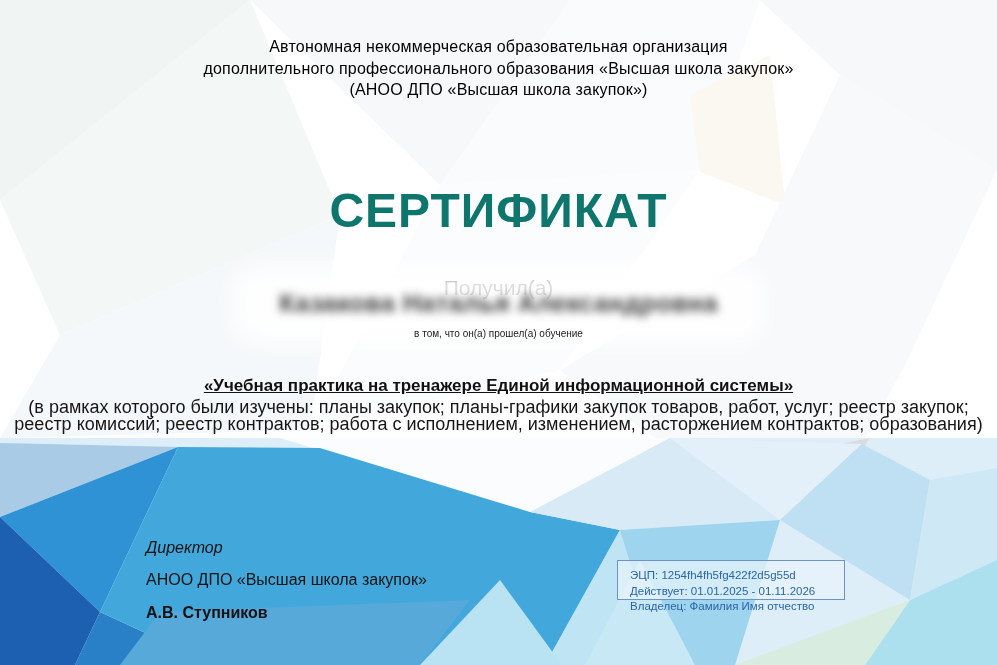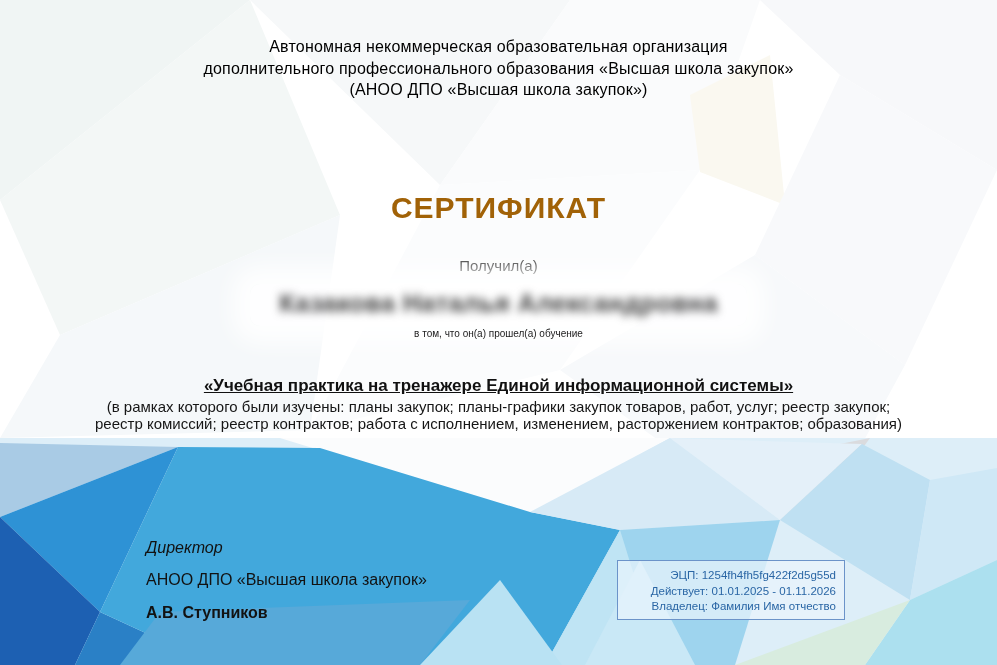--- a/index.html
+++ b/index.html
@@ -8,51 +8,51 @@
     width:997px;height:665px;
     margin:0 auto;
     background:#ffffff;
     overflow:hidden;
     font-family:"Liberation Sans","DejaVu Sans",sans-serif;
     color:#1b1b1b;
   }
   .bg{position:absolute;top:0;left:0;width:997px;height:665px;}
   .layer{position:absolute;left:0;right:0;text-align:center;}
   .org-header{top:36px;font-size:16px;line-height:21.5px;letter-spacing:.2px;color:#000000;}
-  .title{top:191px;font-size:30px;font-weight:700;letter-spacing:1px;color:#a16207;}
-  .received{top:257px;font-size:15px;}
+  .title{top:183px;font-size:48px;font-weight:700;letter-spacing:1px;color:#0f766e;}
+  .received{top:276px;font-size:21px;}
   .name-glow{
     position:absolute;left:250px;right:250px;top:284px;height:42px;
     background:rgba(255,255,255,.85);
     box-shadow:0 0 22px 18px rgba(255,255,255,.85);
     border-radius:10px;
   }
   .recipient-name{
     top:289px;font-size:25px;font-weight:700;color:#3d3d3d;
     filter:blur(4px);
     letter-spacing:.5px;
   }
   .completion{top:328px;font-size:10px;}
   .course-title{top:376px;font-size:17px;font-weight:700;color:#111;text-decoration:underline;}
-  .course-details{top:399px;font-size:15px;line-height:16.5px;color:#161616;}
+  .course-details{top:399px;font-size:18px;line-height:16.5px;color:#161616;}
   .signature{
     position:absolute;left:146px;top:539px;text-align:left;font-size:16px;color:#121212;
   }
   .signature .pos{display:block;font-style:italic;}
   .signature .org{display:block;margin-top:14px;text-align:right;}
   .signature .sig-name{display:block;margin-top:15px;font-weight:700;}
   .ecp-box{
-    position:absolute;left:617px;top:560px;width:228px;height:60px;
+    position:absolute;left:617px;top:560px;width:228px;height:40px;
     box-sizing:border-box;
     border:1px solid #6b93c9;
     background:rgba(233,244,252,.72);
     padding:7px 8px 0 12px;
     font-size:11.5px;line-height:15.5px;
     color:#2a66a5;
-    text-align:right;
+    text-align:left;
   }
   .ecp-box div{white-space:nowrap;}
 </style>
 </head>
 <body>
 
 <div class="certificate">
 
   <svg class="bg" viewBox="0 0 997 665" preserveAspectRatio="none">
 

